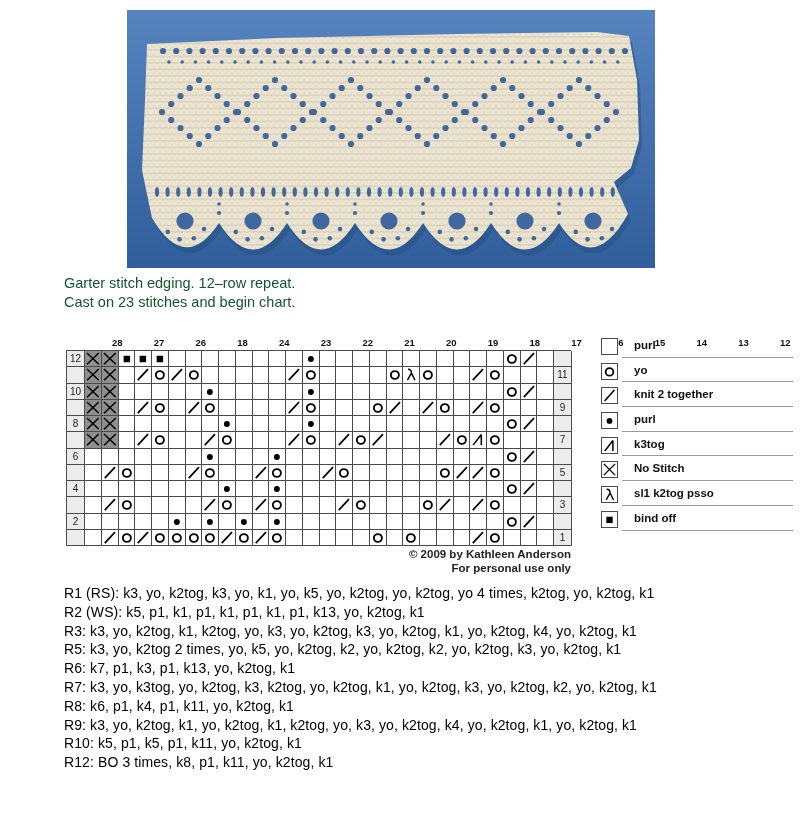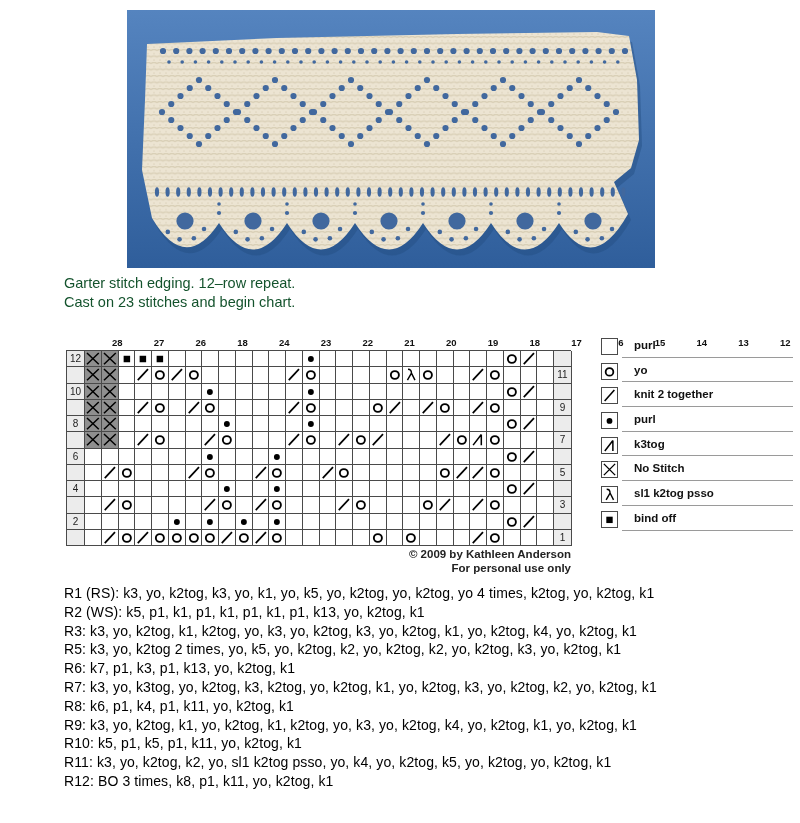--- a/index.html
+++ b/index.html
@@ -1248,15 +1248,14 @@
 <div class="instructions" id="instructions">
     <div>R1 (RS): k3, yo, k2tog, k3, yo, k1, yo, k5, yo, k2tog, yo, k2tog, yo 4 times, k2tog, yo, k2tog, k1</div>
     <div>R2 (WS): k5, p1, k1, p1, k1, p1, k1, p1, k13, yo, k2tog, k1</div>
     <div>R3: k3, yo, k2tog, k1, k2tog, yo, k3, yo, k2tog, k3, yo, k2tog, k1, yo, k2tog, k4, yo, k2tog, k1</div>
     <div>R5: k3, yo, k2tog 2 times, yo, k5, yo, k2tog, k2, yo, k2tog, k2, yo, k2tog, k3, yo, k2tog, k1</div>
     <div>R6: k7, p1, k3, p1, k13, yo, k2tog, k1</div>
     <div>R7: k3, yo, k3tog, yo, k2tog, k3, k2tog, yo, k2tog, k1, yo, k2tog, k3, yo, k2tog, k2, yo, k2tog, k1</div>
     <div>R8: k6, p1, k4, p1, k11, yo, k2tog, k1</div>
     <div>R9: k3, yo, k2tog, k1, yo, k2tog, k1, k2tog, yo, k3, yo, k2tog, k4, yo, k2tog, k1, yo, k2tog, k1</div>
     <div>R10: k5, p1, k5, p1, k11, yo, k2tog, k1</div>
-    <div>R11: k3, yo, k2tog, k2, yo, sl1 k2tog psso, yo, k4, yo, k2tog, k5, yo, k2tog, yo, k2tog, k1</div>
     <div>R12: BO 3 times, k8, p1, k11, yo, k2tog, k1</div>
   </div>
 
 </body></html>

